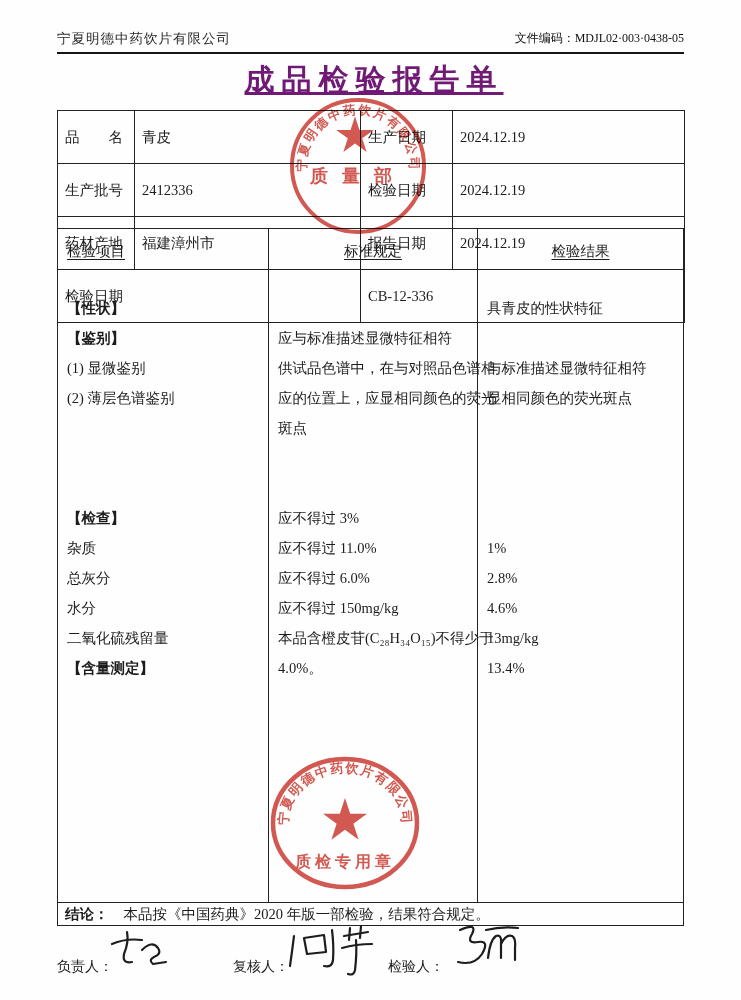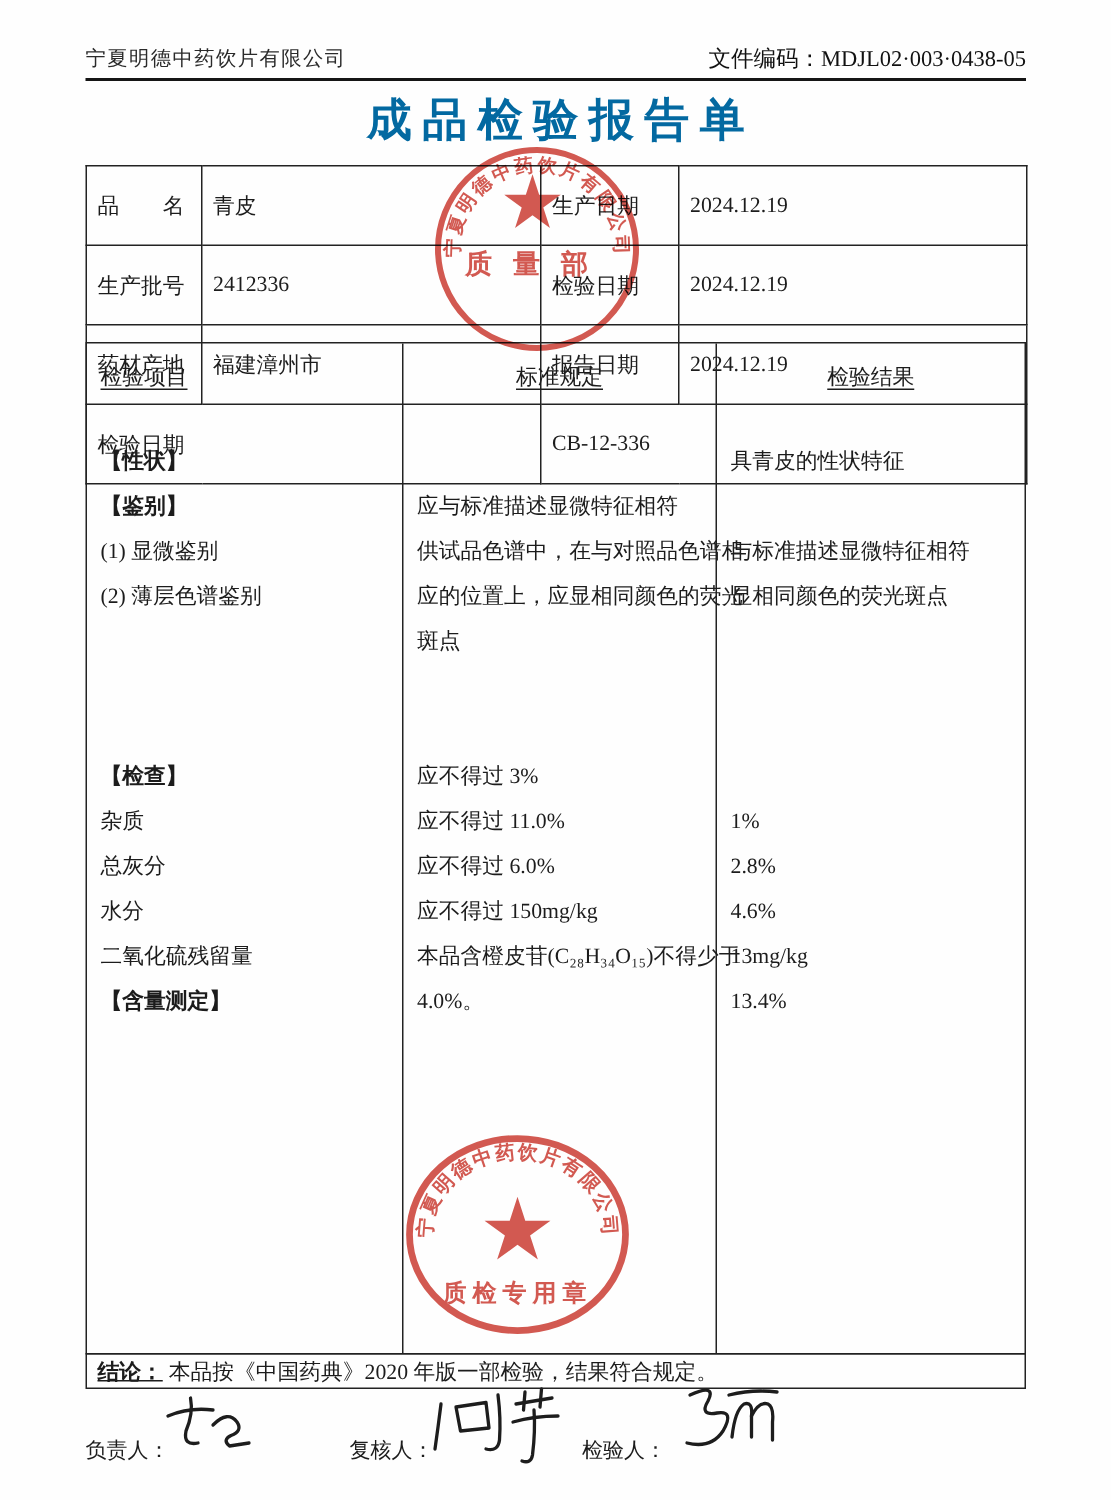--- a/index.html
+++ b/index.html
@@ -1,44 +1,44 @@
 <!DOCTYPE html>
 <html><head>
 <meta charset="utf-8">
 <style>
   html,body{margin:0;padding:0;background:#ffffff;}
   .page{
     position:relative;width:741px;height:1000px;background:#fefefe;overflow:hidden;
     font-family:"Liberation Serif","DejaVu Serif",serif;color:#1c1c1c;
   }
   .hdr-company{position:absolute;left:57px;top:30px;font-size:13.5px;letter-spacing:1px;color:#2a2a2a;}
-  .hdr-code{position:absolute;right:57px;top:30px;font-size:15px;color:#111;}
+  .hdr-code{position:absolute;right:57px;top:30px;font-size:12px;color:#111;}
   .hdr-rule{position:absolute;left:57px;top:52px;width:627px;height:2px;background:#151515;}
   .title{position:absolute;left:0;width:741px;top:60px;text-align:center;
-         font-size:30px;font-weight:bold;letter-spacing:7px;text-indent:7px;color:#0369a1;}
+         font-size:30px;font-weight:bold;letter-spacing:7px;text-indent:7px;color:#701a75;text-decoration:underline;}
 
   table.info{position:absolute;left:57px;top:110px;width:627px;border-collapse:collapse;table-layout:fixed;}
   table.info td{border:1.5px solid #222;height:28px;font-size:14.5px;padding:12px 7px;white-space:nowrap;overflow:hidden;}
 
   .main{position:absolute;left:57px;top:228px;width:627px;height:675px;border:1.5px solid #222;
         box-sizing:border-box;display:flex;align-items:flex-end;}
   .mcol{position:relative;height:100%;box-sizing:border-box;}
   .mcol.c1{width:211px;border-right:1.5px solid #222;}
   .mcol.c2{width:209px;border-right:1.5px solid #222;}
   .mcol.c3{flex:1;}
   .col-head{margin-top:13px;font-size:14.5px;text-decoration:underline;text-underline-offset:3px;}
   .c1 .col-head{text-align:left;padding-left:9px;}
   .c2 .col-head,.c3 .col-head{text-align:center;}
   .lines{position:absolute;top:64px;left:0;right:0;}
   .rline{height:30px;line-height:30px;font-size:14.5px;padding:0 9px;white-space:nowrap;}
   .rline.sec{font-weight:bold;}
 
   .concl{position:absolute;left:57px;top:902px;width:627px;height:24px;border:1.5px solid #222;
          box-sizing:border-box;display:flex;align-items:center;font-size:14.5px;padding-left:7px;white-space:nowrap;}
-  .concl .lab{font-weight:bold;margin-right:4px;text-decoration:underline;}
+  .concl .lab{font-weight:bold;margin-right:15px;}
 
   .sig-label{position:absolute;font-size:14px;top:958px;}
   .sig-svg{position:absolute;}
   .sig-svg path{fill:none;stroke:#1d1d1d;stroke-width:2.2;stroke-linecap:round;stroke-linejoin:round;}
 
   .stamp{position:absolute;opacity:0.82;mix-blend-mode:multiply;pointer-events:none;}
 </style>
 </head>
 <body>
 

